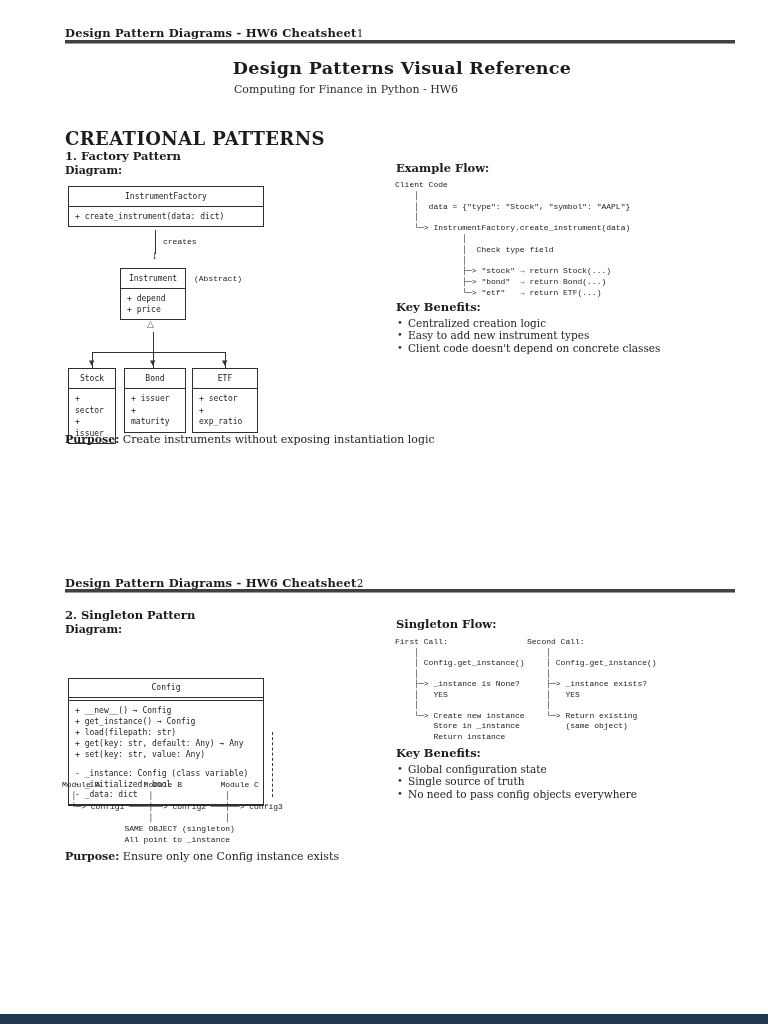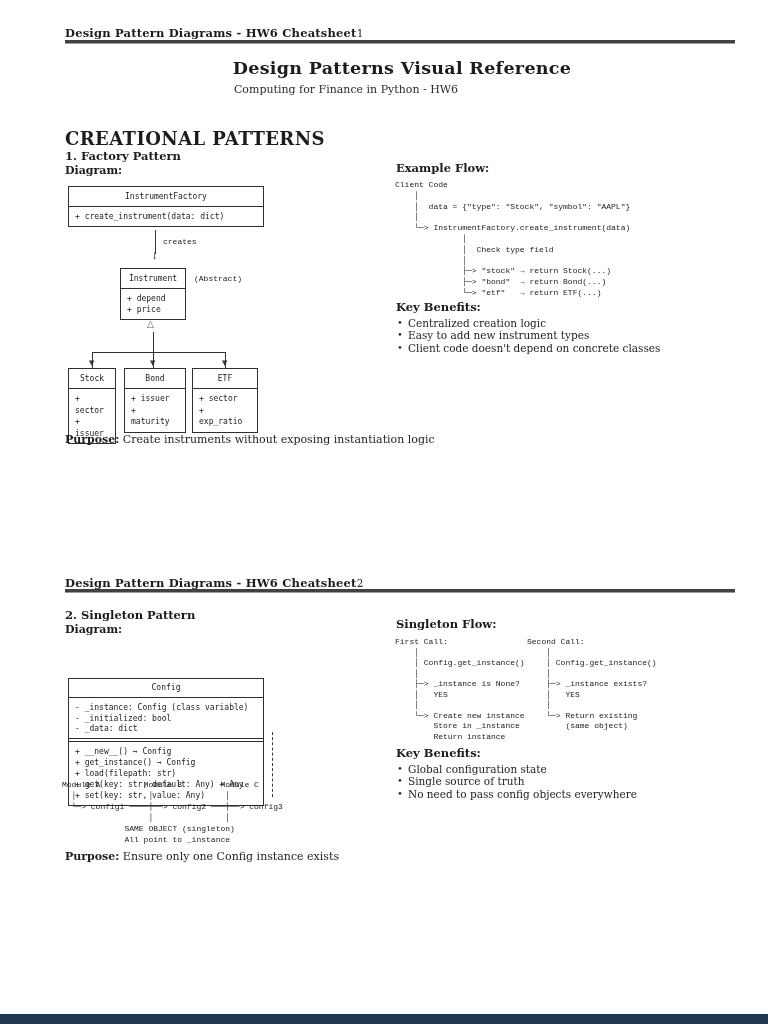--- a/index.html
+++ b/index.html
@@ -147,32 +147,32 @@
       <span class="hdr-page">2</span>
     </div>
     <div class="abs hdr-rule" style="top: 34px; background: rgb(65, 65, 65);"></div>
 
     <div class="abs pat-head" style="left:65px;top:53px;">2. Singleton Pattern</div>
     <div class="abs lbl" style="left:65px;top:68px;">Diagram:</div>
 
     <div class="abs" style="left:65px;top:89px;width:340px;height:135px;margin-top:32px;">
       <div class="abs uml" style="left:3px;top:2px;width:196px;">
         <div class="ttl" style="height:18px;line-height:18px;">Config</div>
-        <div class="bd" style="line-height:10.5px;padding:5px 6px 3px 6px;border-bottom:1px solid #2f2f2f;">
-          <div>- _instance: Config (class variable)</div>
-          <div>- _initialized: bool</div>
-          <div>- _data: dict</div>
-        </div>
         <div class="bd" style="line-height:11px;margin-top:2px;border-top:1px solid #2f2f2f;">
           <div>+ __new__() → Config</div>
           <div>+ get_instance() → Config</div>
           <div>+ load(filepath: str)</div>
           <div>+ get(key: str, default: Any) → Any</div>
           <div>+ set(key: str, value: Any)</div>
         </div>
+        <div class="bd" style="line-height:10.5px;padding:5px 6px 3px 6px;border-bottom:1px solid #2f2f2f;">
+          <div>- _instance: Config (class variable)</div>
+          <div>- _initialized: bool</div>
+          <div>- _data: dict</div>
+        </div>
       </div>
       <div class="abs dashed-v" style="left:207px;top:56px;height:65px;"></div>
     </div>
 
     <pre class="abs flow" style="left:62px;top:224px;line-height:11px;">Module A         Module B        Module C
   │               │               │
   └─&gt; config1 ────┼──&gt; config2 ───┼──&gt; config3
                   │               │
              SAME OBJECT (singleton)
              All point to _instance</pre>

